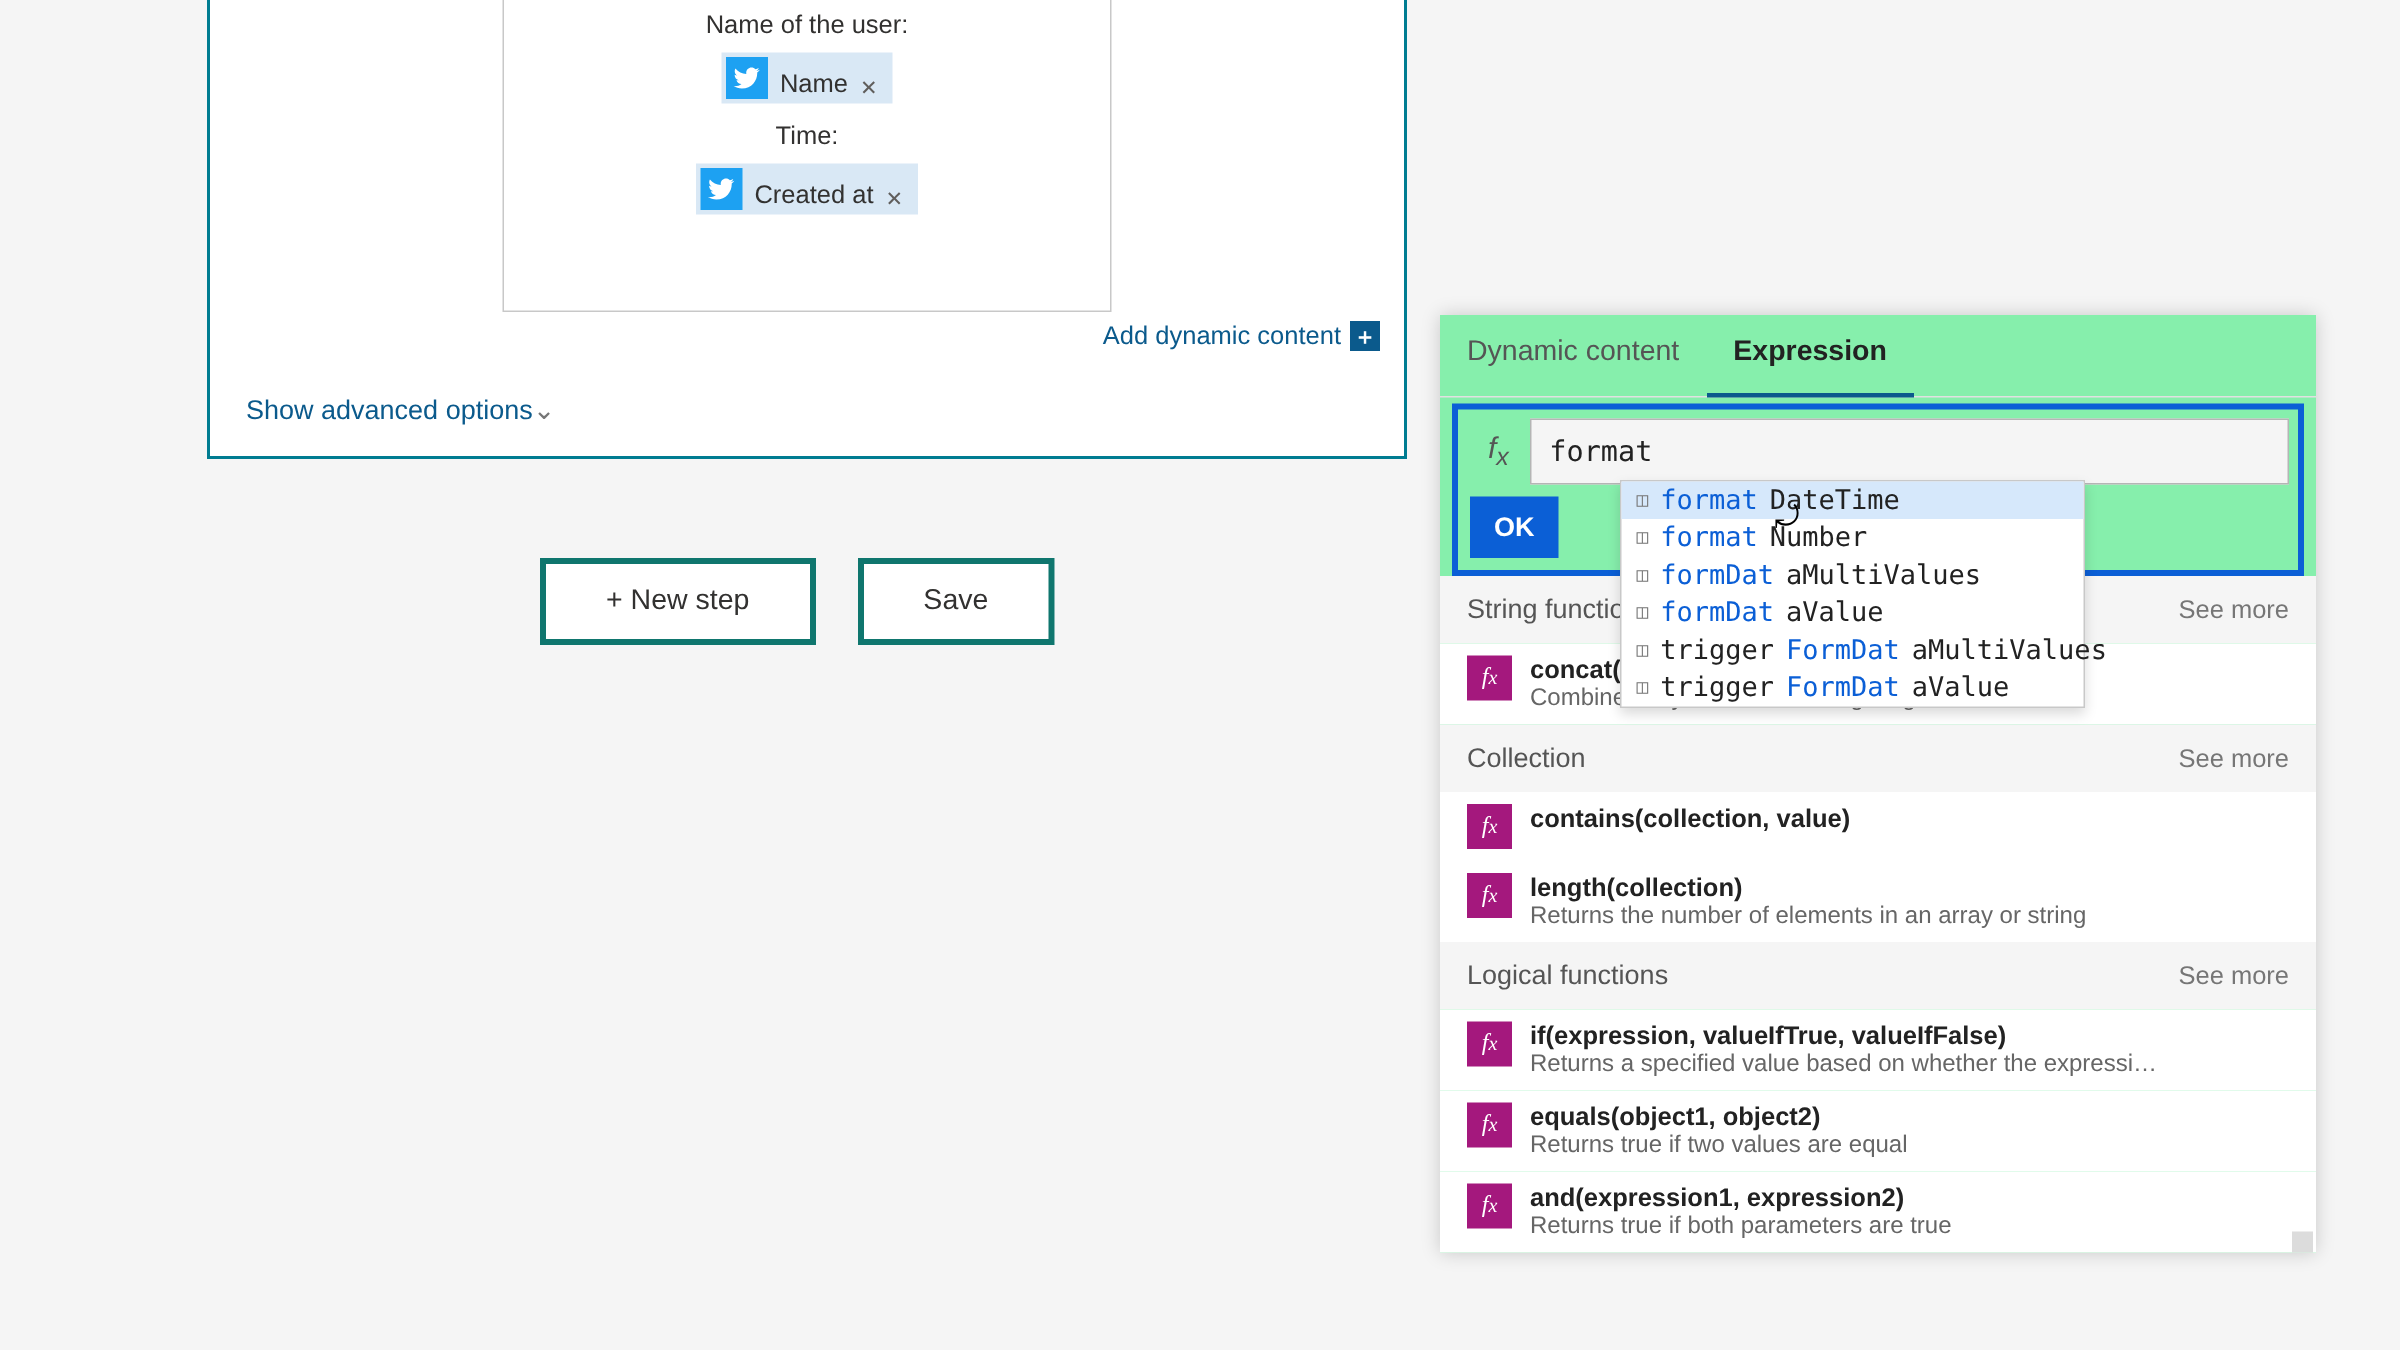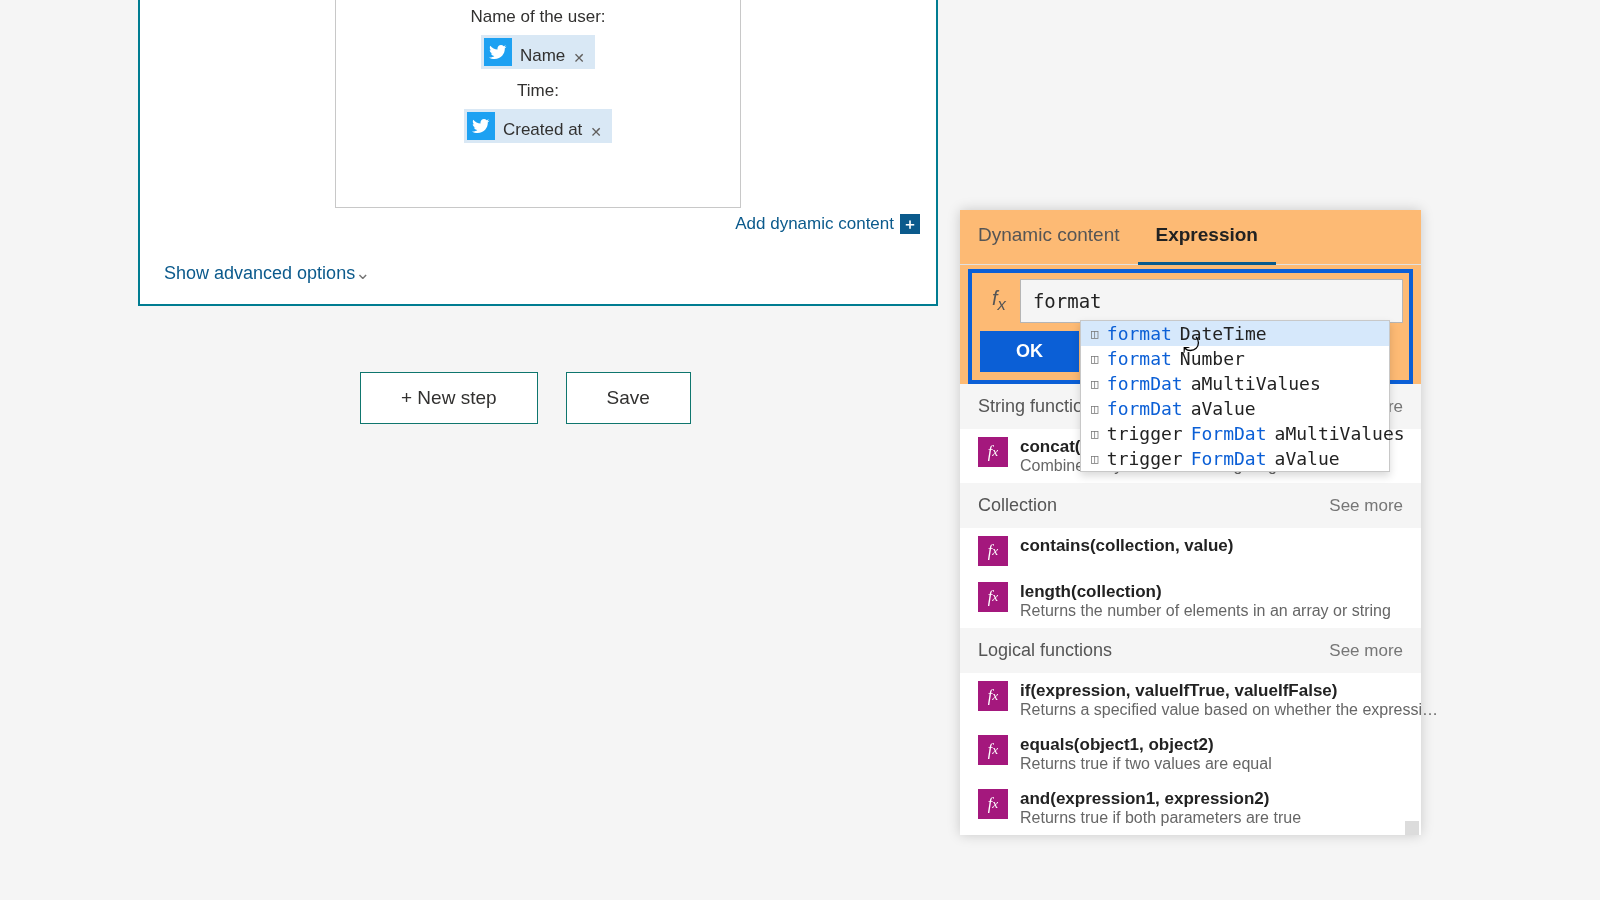--- a/index.html
+++ b/index.html
@@ -67,40 +67,40 @@
     color:#0b5a8c; font-size:18px;
   }
   .chev{ font-size:18px; color:#767676; }
 
   
   .btn-row{
     position:absolute; left:360px; top:372px;
     display:flex; gap:28px;
   }
   .btn{
-    background:#fff; border:1px solid #0f766e;
+    background:#fff; border:4px solid #0f766e;
     padding: 14px 40px; font-size:19px; color:#323130;
   }
 
   
   .panel{
     position:absolute;
     left:960px; top:210px;
-    width:461px;
-    background:#fdba74;
+    width:584px;
+    background:#86efac;
     box-shadow: 0 0 12px rgba(0,0,0,.18);
   }
   .tabs{ display:flex; border-bottom:1px solid #e1e1e1;}
   .tab{ padding:14px 18px 16px; font-size:19px; color:#555;}
   .tab.active{ color:#222; font-weight:600; border-bottom:3px solid #0b5a8c; margin-bottom:-1px;}
   .fx-wrap{ border:4px solid #0b5fd6; margin:4px 8px 0 8px; padding:6px 6px 8px 6px; position:relative; }
   .fx-row{ display:flex; align-items:center;}
   .fx-label{ font-family:Liberation Sans, sans-serif; font-style:italic; font-size:20px; padding:0 14px; color:#555;}
   .fx-input{ flex:1; border:1px solid #b5b5b5; background:#f5f5f5; padding:10px 12px; font-family:Consolas,monospace; font-size:19px; color:#222;}
-  .ok-btn{ background:#0b5fd6; color:#fff; font-weight:600; padding:10px 36px; font-size:18px; margin:8px 2px 0 2px; display:inline-block; border:none;}
+  .ok-btn{ background:#0b5fd6; color:#fff; font-weight:600; padding:10px 16px; font-size:18px; margin:8px 2px 0 2px; display:inline-block; border:none;}
   .cat-head{ display:flex; justify-content:space-between; align-items:center; padding:12px 18px; background:#f5f5f5; color:#555; font-size:18px;}
   .see-more{ color:#767676; font-size:17px;}
   .func-item{ display:flex; gap:12px; padding:8px 18px; background:#fff;}
   .fx-badge{ width:30px; height:30px; background:#a4187d; color:#fff; display:flex; align-items:center; justify-content:center; font-family:"Times New Roman",serif; font-style:italic; font-size:16px; flex:none;}
   .func-name{ font-size:17px; color:#222; font-weight:600;}
   .func-desc{ font-size:16px; color:#666; white-space:nowrap; overflow:hidden; text-overflow:ellipsis; max-width:420px;}
   .scroll-thumb{ position:absolute; right:2px; bottom:0; width:14px; height:14px; background:#dcdcdc;}
 
   
   .ac{

